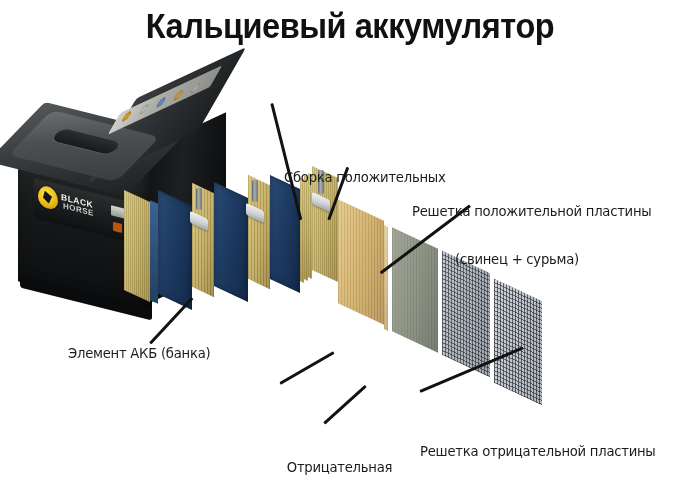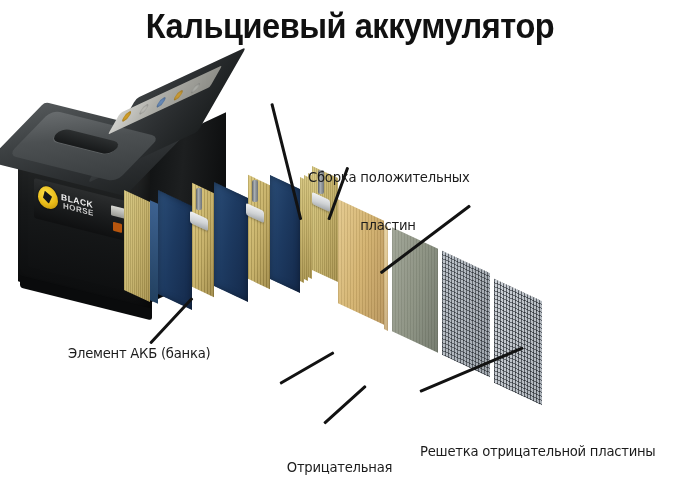--- a/index.html
+++ b/index.html
@@ -270,25 +270,28 @@
 
   <div class="lead med" style="left:150px;top:342px;width:62px;transform:rotate(-47deg);"></div>
 
   <div class="lead med" style="left:280px;top:382px;width:62px;transform:rotate(-30deg);"></div>
 
   <div class="lead med" style="left:324px;top:422px;width:56px;transform:rotate(-42deg);"></div>
 
   <div class="lead thick" style="left:420px;top:390px;width:112px;transform:rotate(-23deg);"></div>
 
 
-  <div class="label center" style="left:284px;top:138px;width:160px;margin-left:24px;">
+  <div class="label center" style="left:284px;top:138px;width:160px;">
     <div>Сборка положительных</div>
-    <div>пластин</div>
-  </div>
-
+  </div>
+
+  <div class="label center" style="left:412px;top:172px;width:210px;">
+    <div>Решетка положительной пластины</div>
+    <div>(свинец + сурьма)</div>
+  </div>
 
   <div class="label" style="left:68px;top:346px;">Элемент АКБ (банка)</div>
 
   <div class="label center" style="left:196px;top:382px;width:130px;">
   </div>
 
   <div class="label center" style="left:272px;top:428px;width:135px;">
     <div>Отрицательная</div>
     
   </div>

